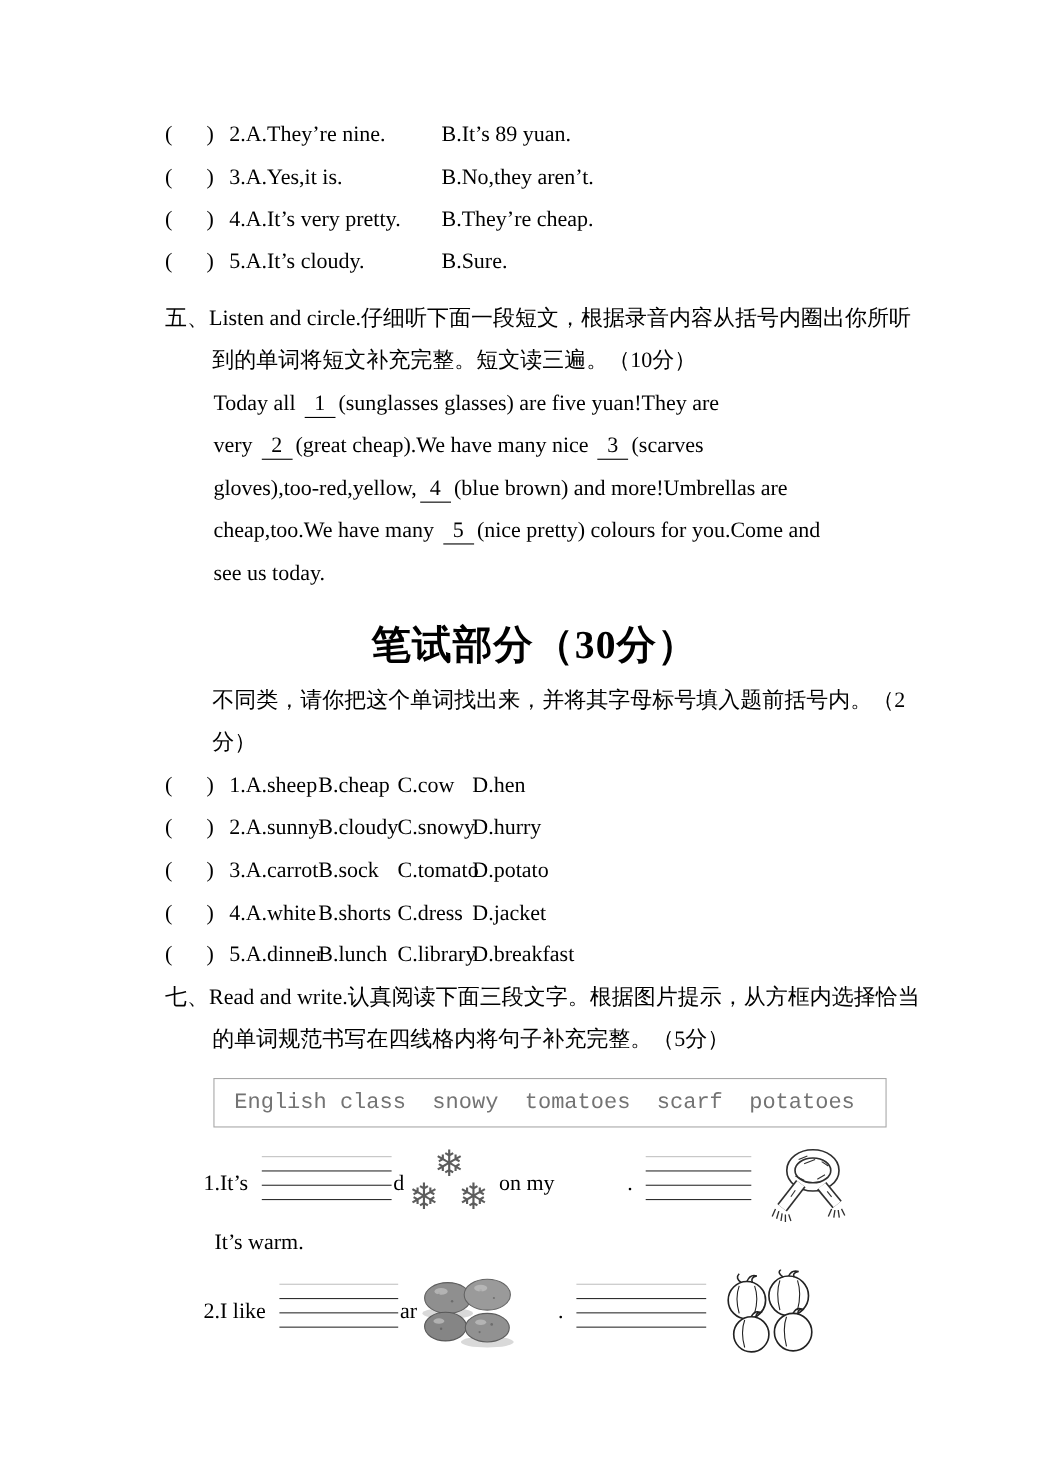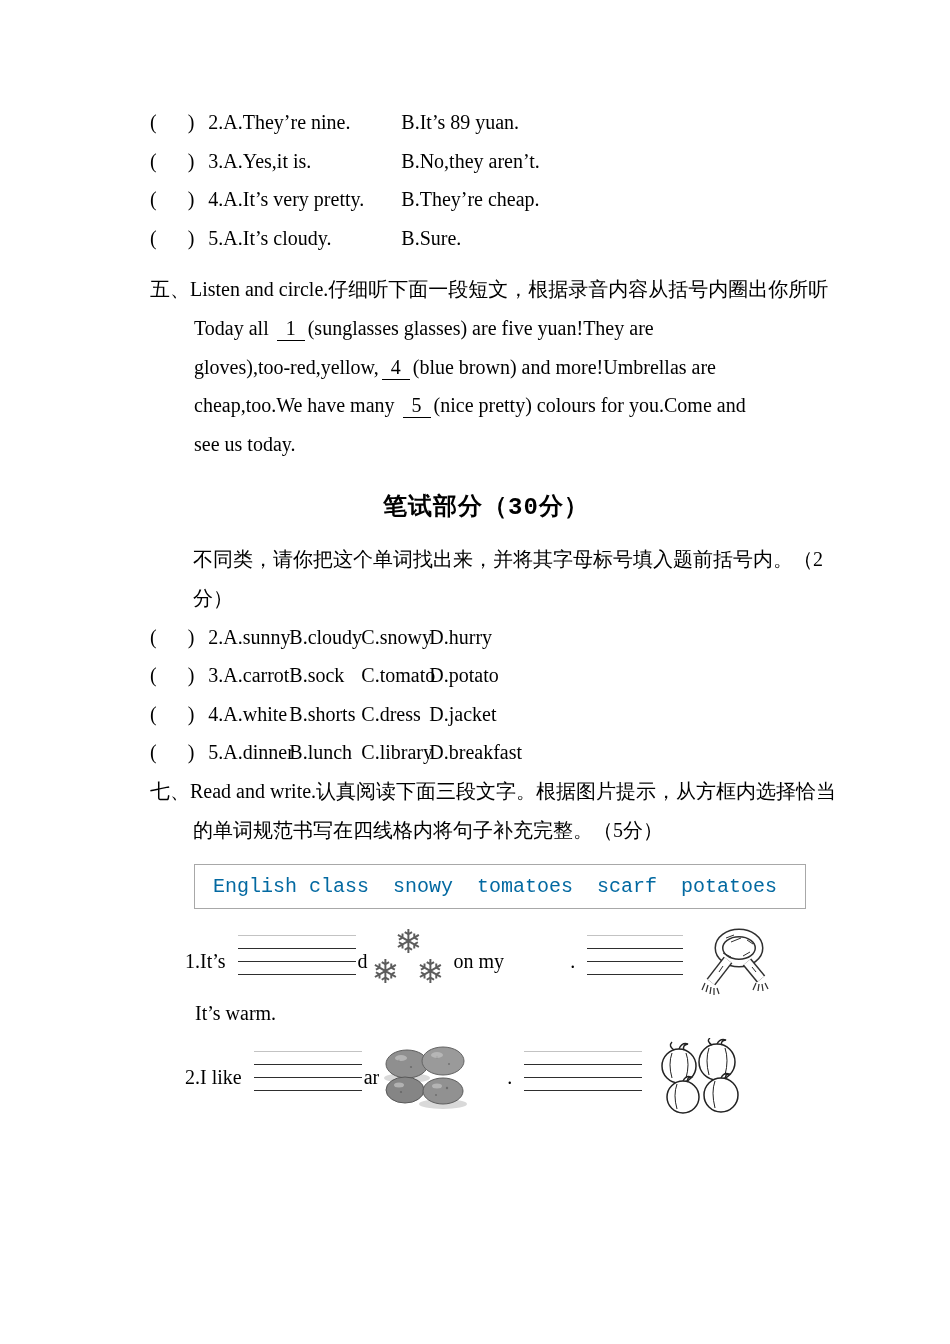--- a/index.html
+++ b/index.html
@@ -27,30 +27,30 @@
   .passage { margin-left:44px; }
   .passage .pline { line-height:38.6px; white-space:nowrap; }
   .blank {
     display:inline-block; min-width:14px; text-align:center;
     border-bottom:1.6px solid #000; padding:0 7px; margin:0 3px;
     line-height:24px;
   }
 
   
   .big-title {
-    font-size:24px; font-weight:bold; text-align:center;
-    margin:25px 0 12px 0; letter-spacing:1px; line-height:40px;font-family:Liberation Mono, monospace;
+    font-size:36px; font-weight:bold; text-align:center;
+    margin:25px 0 12px 0; letter-spacing:1px; line-height:40px;
   }
 
   
   .word-box {
     margin:15px 0 0 44px; width:592px;
     border:1px solid #a8a8a8; padding:10px 0 10px 18px;
     font-family:"Liberation Mono","DejaVu Sans Mono",monospace;
-    font-size:20px; white-space:pre; color:#0369a1;
+    font-size:20px; white-space:pre; color:#737373;
   }
 
   
   .s7row { display:flex; align-items:center; margin-left:35px; white-space:nowrap; }
   .row1 { margin-top:17px; }
   .row2 { margin-top:8px; }
   .warm { margin-left:45px; line-height:34px; }
 
   .grid4 { display:inline-block; }
   .grid4 i { display:block; height:12px; border-top:1.5px solid #2e2e2e; }
@@ -93,43 +93,50 @@
       <div class="optrow">
         <span class="bracket">(     )</span><span class="colA"><span>4.</span><span>A.It’s very pretty.</span></span><span>B.They’re cheap.</span>
       </div>
       <div class="optrow">
         <span class="bracket">(     )</span><span class="colA"><span>5.</span><span>A.It’s cloudy.</span></span><span>B.Sure.</span>
       </div>
     </section>
 
     <section style="margin-top:13px;">
       <div class="insline">五、Listen and circle.仔细听下面一段短文，根据录音内容从括号内圈出你所听</div>
+      <div class="insline indent">到的单词将短文补充完整。短文读三遍。（10分）</div>
 
       <div class="passage">
         <div class="pline">
           <span>Today all </span><span class="blank">1</span><span>(sunglasses glasses) are five yuan!They are</span>
+        </div>
+        <div class="pline">
+          <span>very </span><span class="blank">2</span><span>(great cheap).We have many nice </span><span class="blank">3</span><span>(scarves</span>
         </div>
         <div class="pline">
           <span>gloves),too-red,yellow,</span><span class="blank">4</span><span>(blue brown) and more!Umbrellas are</span>
         </div>
         <div class="pline">
           <span>cheap,too.We have many </span><span class="blank">5</span><span>(nice pretty) colours for you.Come and</span>
         </div>
         <div class="pline">
           <span>see us today.</span>
         </div>
       </div>
     </section>
 
     <div class="big-title">笔试部分（30分）</div>
 
     <section class="sec6">
       <div class="insline indent">不同类，请你把这个单词找出来，并将其字母标号填入题前括号内。（2</div>
       <div class="insline indent">分）</div>
 
+      <div class="optrow">
+        <span class="bracket">(     )</span><span class="colA"><span>1.</span><span>A.sheep</span></span><span class="colB">B.cheap</span><span class="colC">C.cow</span><span>D.hen</span>
+      </div>
       <div class="optrow">
         <span class="bracket">(     )</span><span class="colA"><span>2.</span><span>A.sunny</span></span><span class="colB">B.cloudy</span><span class="colC">C.snowy</span><span>D.hurry</span>
       </div>
       <div class="optrow">
         <span class="bracket">(     )</span><span class="colA"><span>3.</span><span>A.carrot</span></span><span class="colB">B.sock</span><span class="colC">C.tomato</span><span>D.potato</span>
       </div>
       <div class="optrow">
         <span class="bracket">(     )</span><span class="colA"><span>4.</span><span>A.white</span></span><span class="colB">B.shorts</span><span class="colC">C.dress</span><span>D.jacket</span>
       </div>
       <div class="optrow">

